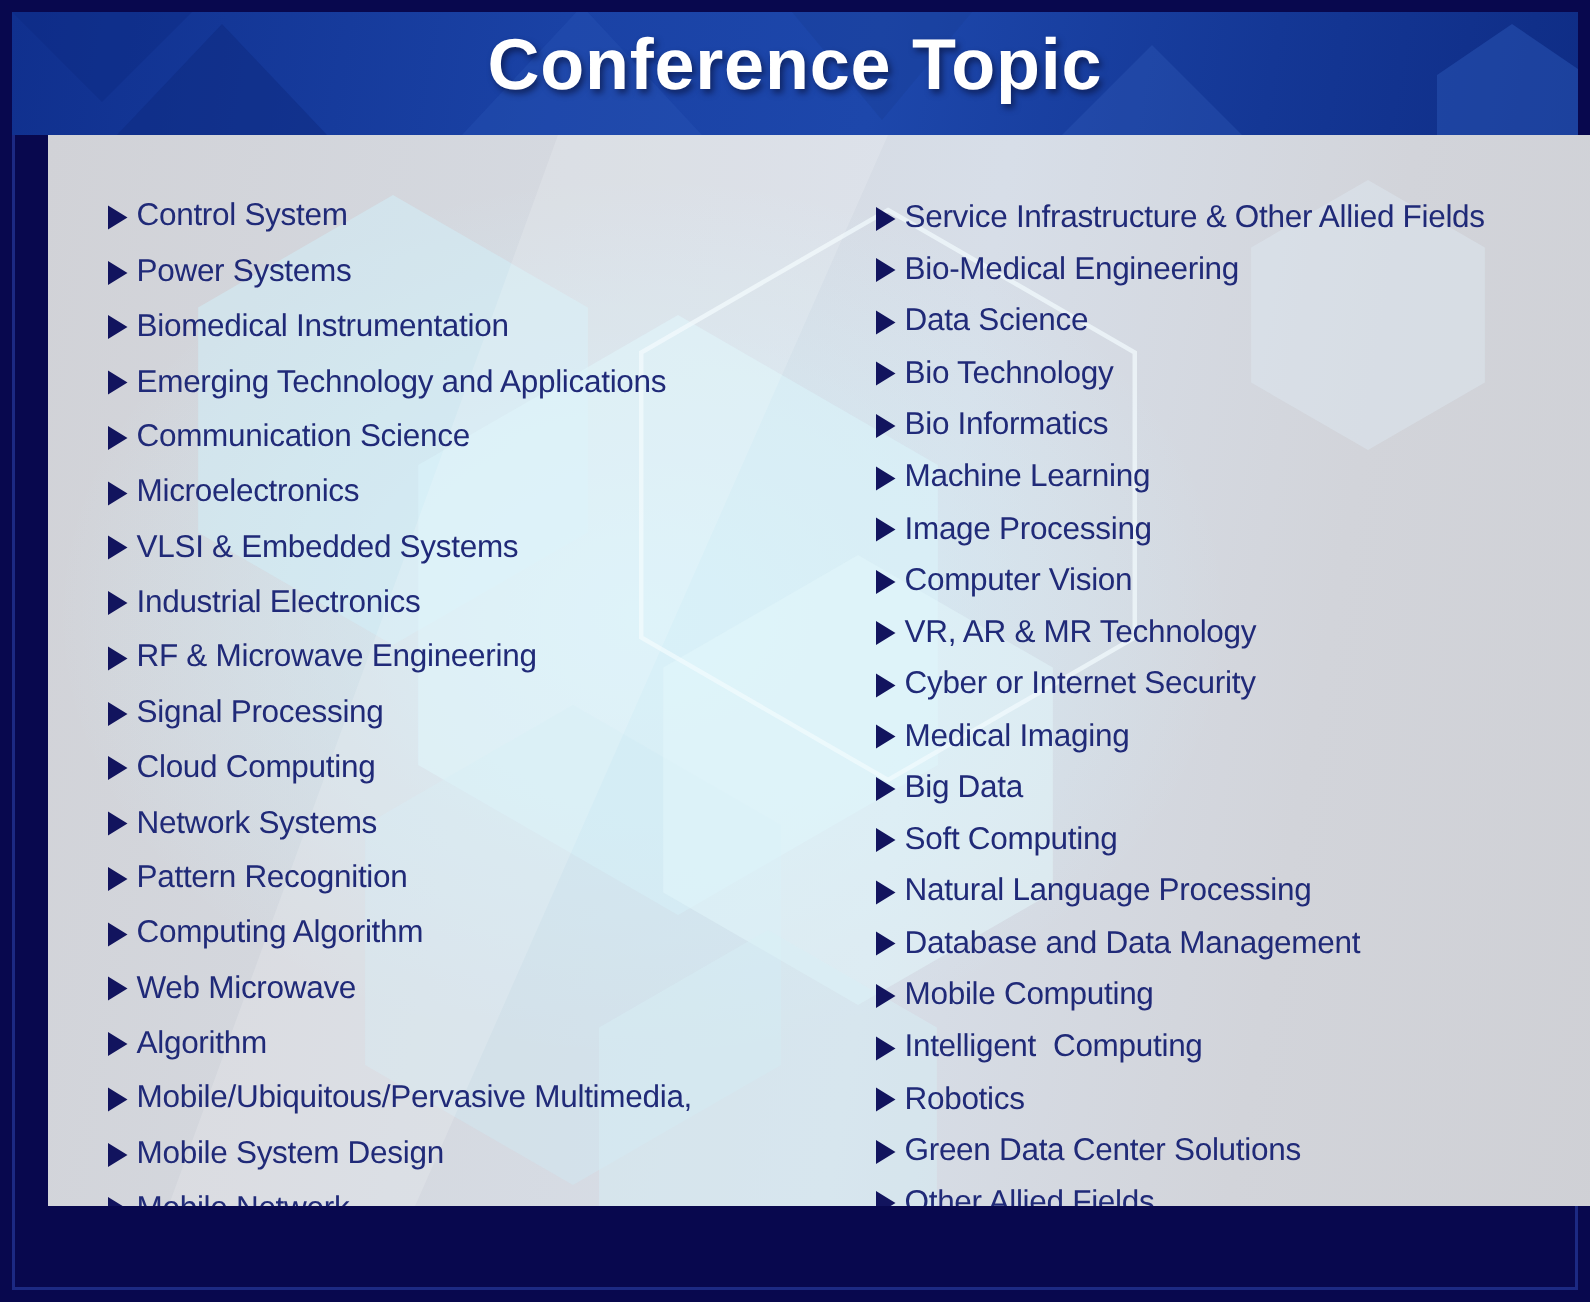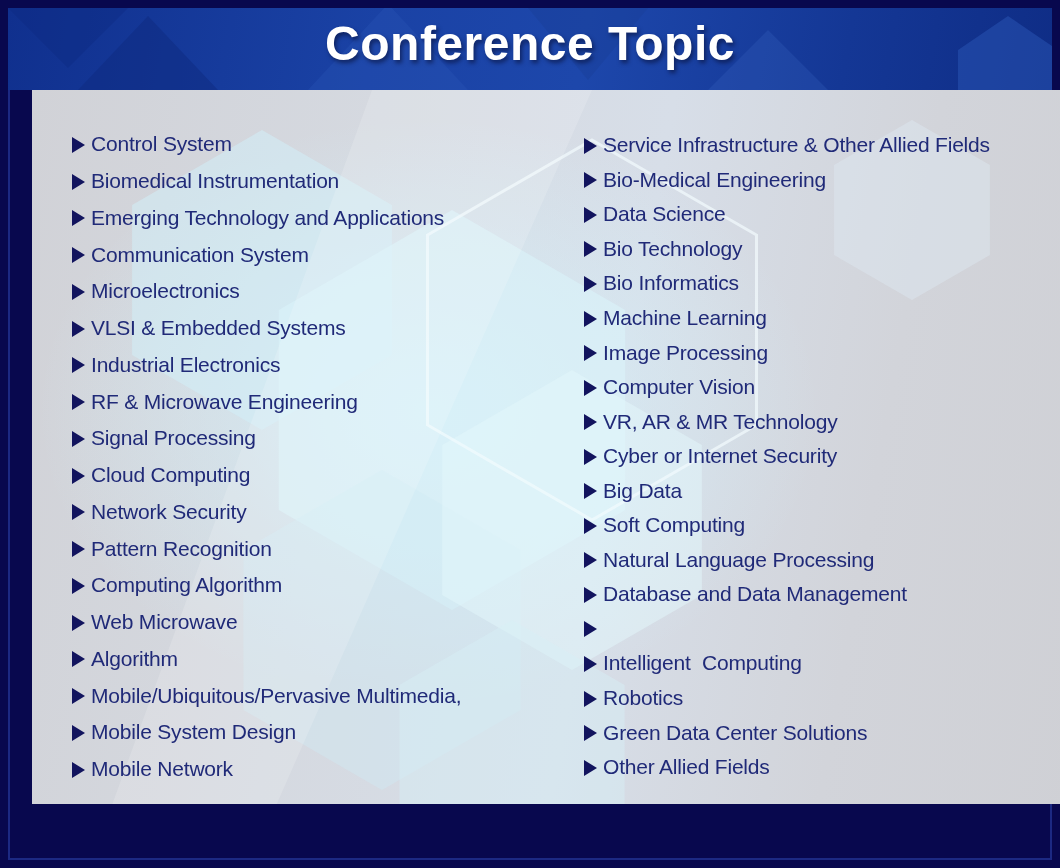--- a/index.html
+++ b/index.html
@@ -94,29 +94,33 @@
         <polygon points="340,0 560,0 220,770 60,770" fill="#ffffff" opacity="0.16"></polygon>
       </svg>
 
       <ul class="col col-left">
           <li class="topic-item">
             <span class="bullet"></span>
             <span class="label">Control System</span>
           </li>
           <li class="topic-item">
             <span class="bullet"></span>
+            <span class="label">Power Systems</span>
+          </li>
+          <li class="topic-item">
+            <span class="bullet"></span>
             <span class="label">Biomedical Instrumentation</span>
           </li>
           <li class="topic-item">
             <span class="bullet"></span>
             <span class="label">Emerging Technology and Applications</span>
           </li>
           <li class="topic-item">
             <span class="bullet"></span>
-            <span class="label">Communication System</span>
+            <span class="label">Communication Science</span>
           </li>
           <li class="topic-item">
             <span class="bullet"></span>
             <span class="label">Microelectronics</span>
           </li>
           <li class="topic-item">
             <span class="bullet"></span>
             <span class="label">VLSI &amp; Embedded Systems</span>
           </li>
           <li class="topic-item">
@@ -130,21 +134,21 @@
           <li class="topic-item">
             <span class="bullet"></span>
             <span class="label">Signal Processing</span>
           </li>
           <li class="topic-item">
             <span class="bullet"></span>
             <span class="label">Cloud Computing</span>
           </li>
           <li class="topic-item">
             <span class="bullet"></span>
-            <span class="label">Network Security</span>
+            <span class="label">Network Systems</span>
           </li>
           <li class="topic-item">
             <span class="bullet"></span>
             <span class="label">Pattern Recognition</span>
           </li>
           <li class="topic-item">
             <span class="bullet"></span>
             <span class="label">Computing Algorithm</span>
           </li>
           <li class="topic-item">
@@ -204,36 +208,41 @@
           <li class="topic-item">
             <span class="bullet"></span>
             <span class="label">VR, AR &amp; MR Technology</span>
           </li>
           <li class="topic-item">
             <span class="bullet"></span>
             <span class="label">Cyber or Internet Security</span>
           </li>
           <li class="topic-item">
             <span class="bullet"></span>
+            <span class="label">Medical Imaging</span>
+          </li>
+          <li class="topic-item">
+            <span class="bullet"></span>
             <span class="label">Big Data</span>
           </li>
           <li class="topic-item">
             <span class="bullet"></span>
             <span class="label">Soft Computing</span>
           </li>
           <li class="topic-item">
             <span class="bullet"></span>
             <span class="label">Natural Language Processing</span>
           </li>
           <li class="topic-item">
             <span class="bullet"></span>
             <span class="label">Database and Data Management</span>
           </li>
           <li class="topic-item">
             <span class="bullet"></span>
+            <span class="label">Mobile Computing</span>
           </li>
           <li class="topic-item">
             <span class="bullet"></span>
             <span class="label">Intelligent  Computing</span>
           </li>
           <li class="topic-item">
             <span class="bullet"></span>
             <span class="label">Robotics</span>
           </li>
           <li class="topic-item">

